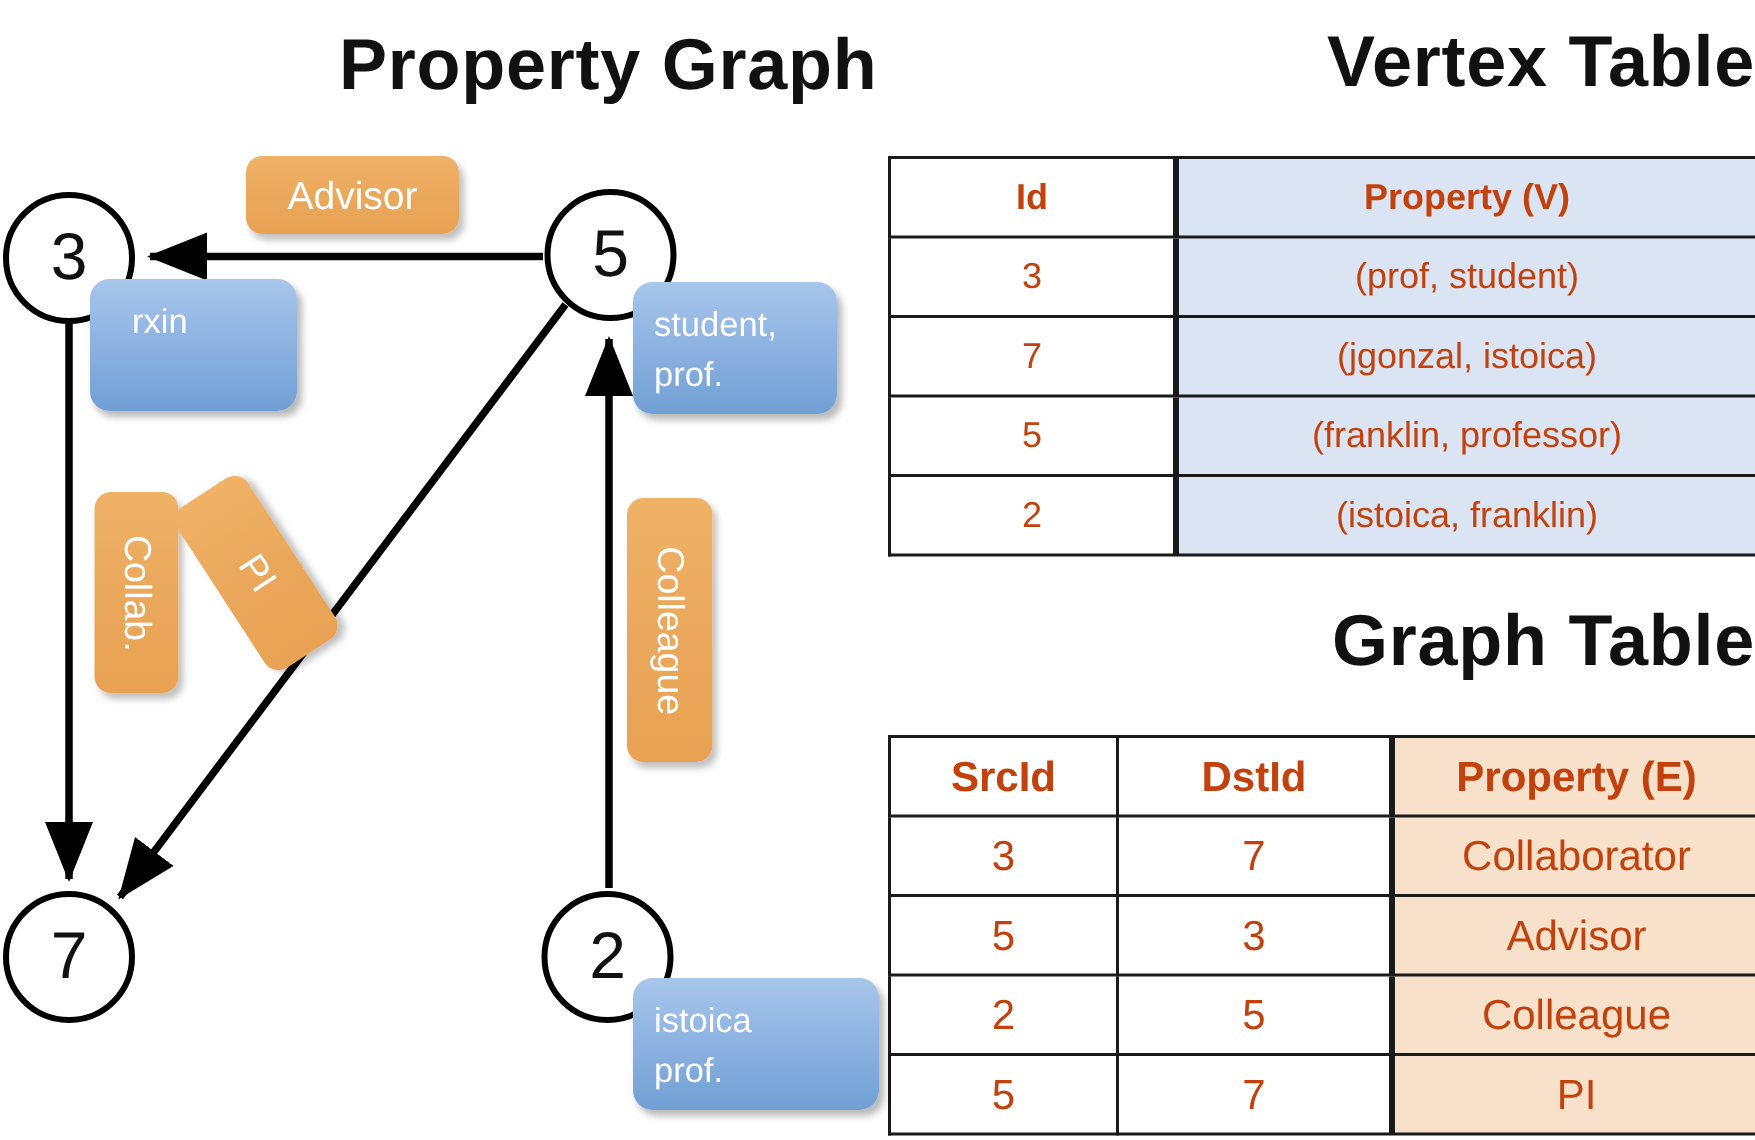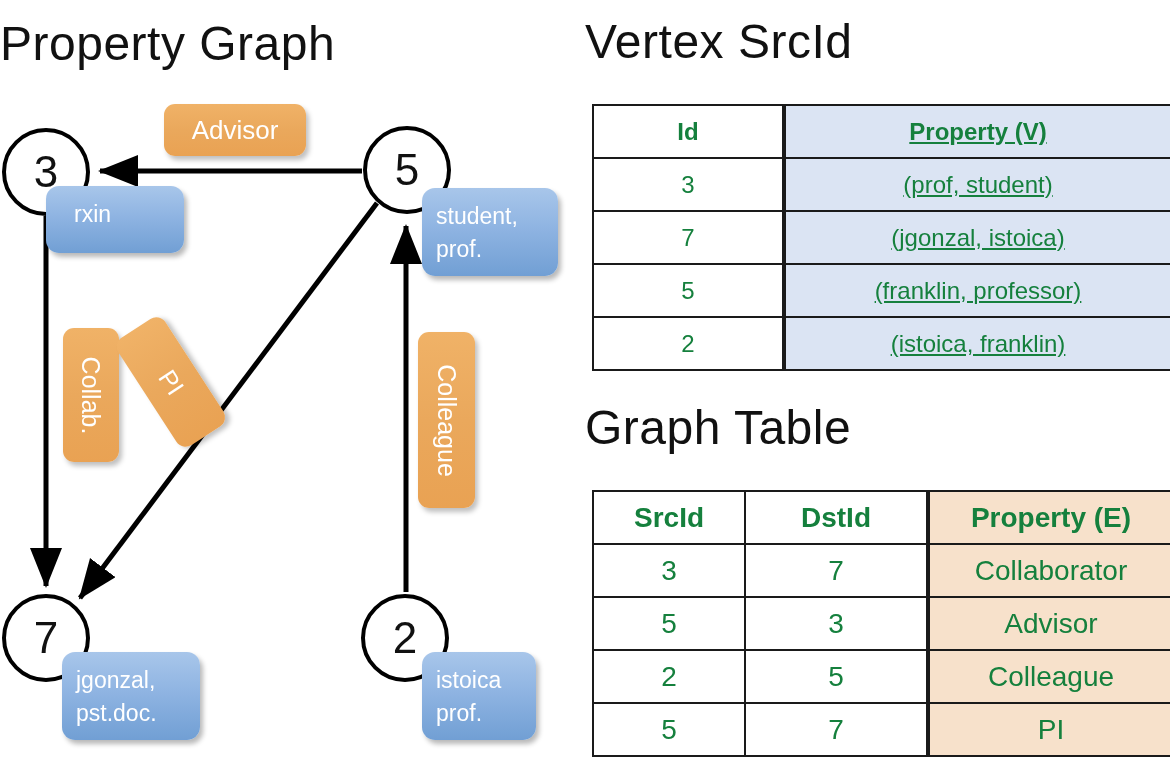--- a/index.html
+++ b/index.html
@@ -13,25 +13,25 @@
     position: relative;
     overflow: hidden;
     font-family: "Liberation Sans", sans-serif;
     color: #000;
   }
 
   
   .title {
     position: absolute;
     font-family: "Liberation Sans", sans-serif;
-    font-weight: 400;
+    font-weight: 700;
     font-size: 48px;
     letter-spacing: 0.5px;
     color: #111;
-    text-align: left;
+    text-align: right;
     white-space: nowrap;
     line-height: 1;
   }
   #title-property-graph { left: 0px;   top: 20px;  width: 585px; }
   #title-vertex-table   { left: 585px; top: 18px;  width: 585px; }
   #title-edge-table     { left: 585px; top: 404px; width: 585px; }
 
   
   #graph-panel {
     position: absolute;
@@ -74,24 +74,24 @@
     box-shadow: 3px 4px 5px rgba(0,0,0,0.28);
     color: #ffffff;
     font-family: "Liberation Sans", sans-serif;
     font-weight: 300;
     font-size: 23px;
     line-height: 1.45;
     padding: 12px 0 0 14px;
     box-sizing: border-box;
     z-index: 4;
   }
-  #prop-rxin     { left: 46px;  top: 186px; width: 138px; height: 67px; padding-left: 28px; }
+  #prop-rxin     { left: 60px;  top: 186px; width: 138px; height: 88px; padding-left: 28px; }
   #prop-franklin { left: 422px; top: 188px; width: 136px; height: 88px; }
   #prop-jgonzal  { left: 62px;  top: 652px; width: 138px; height: 88px; }
-  #prop-istoica  { left: 422px; top: 652px; width: 114px; height: 88px; }
+  #prop-istoica  { left: 422px; top: 652px; width: 164px; height: 88px; }
   .prop-box .line { display: block; }
 
   
   .edge-label {
     position: absolute;
     border-radius: 11px;
     background: linear-gradient(to bottom, #f0b267 0%, #eaa85c 50%, #e9a253 100%);
     box-shadow: 3px 4px 5px rgba(0,0,0,0.25);
     color: #ffffff;
     font-family: "Liberation Sans", sans-serif;
@@ -135,34 +135,34 @@
     border-collapse: collapse;
     font-family: "Liberation Sans", sans-serif;
     font-weight: 300;
     table-layout: fixed;
   }
   .data-table td, .data-table th {
     border: 2px solid #1a1a1a;
     text-align: center;
     padding: 0;
     font-weight: 300;
-    color: #15803d;
+    color: #c2410c;
   }
   .data-table th {
     font-weight: 700;
     font-size: 25px;
   }
 
   #vertex-table {
     left: 592px; top: 104px;
     width: 572px;
   }
   #vertex-table th, #vertex-table td { height: 51px; font-size: 24px; }
   #vertex-table .col-id   { width: 188px; background: #ffffff; }
-  #vertex-table .col-prop { width: 384px; background: #dbe4f3; border-left-width: 4px; text-decoration: underline; }
+  #vertex-table .col-prop { width: 384px; background: #dbe4f3; border-left-width: 4px; }
 
   #edge-table {
     left: 592px; top: 490px;
     width: 572px;
   }
   #edge-table th, #edge-table td { height: 51px; font-size: 28px; }
   #edge-table .col-src  { width: 150px; background: #ffffff; }
   #edge-table .col-dst  { width: 180px; background: #ffffff; margin-left: 48px; }
   #edge-table .col-prop { width: 242px; background: #f7e1cb; border-left-width: 4px; }
 </style>
@@ -194,44 +194,40 @@
   <div id="node-7" class="node-circle">7</div>
   <div id="node-2" class="node-circle">2</div>
 
   <div id="prop-rxin" class="prop-box">
     <span class="line">rxin</span>
   </div>
   <div id="prop-franklin" class="prop-box">
     <span class="line">student,</span>
     <span class="line">prof.</span>
   </div>
-  <div id="prop-jgonzal" class="prop-box">
-    <span class="line">jgonzal,</span>
-    <span class="line">pst.doc.</span>
-  </div>
   <div id="prop-istoica" class="prop-box">
     <span class="line">istoica</span>
     <span class="line">prof.</span>
   </div>
 
   <div id="edge-label-advisor" class="edge-label">
     <span>Advisor</span>
   </div>
   <div id="edge-label-collab" class="edge-label">
     <span class="rot">Collab.</span>
   </div>
   <div id="edge-label-pi" class="edge-label">
     <span class="rot">PI</span>
   </div>
   <div id="edge-label-colleague" class="edge-label">
     <span class="rot">Colleague</span>
   </div>
 </div>
 
-<div id="title-vertex-table" class="title">Vertex SrcId</div>
+<div id="title-vertex-table" class="title">Vertex Table</div>
 
 <table id="vertex-table" class="data-table">
   <thead>
     <tr>
       <th class="col-id">Id</th>
       <th class="col-prop">Property (V)</th>
     </tr>
   </thead>
   <tbody>
     <tr>

